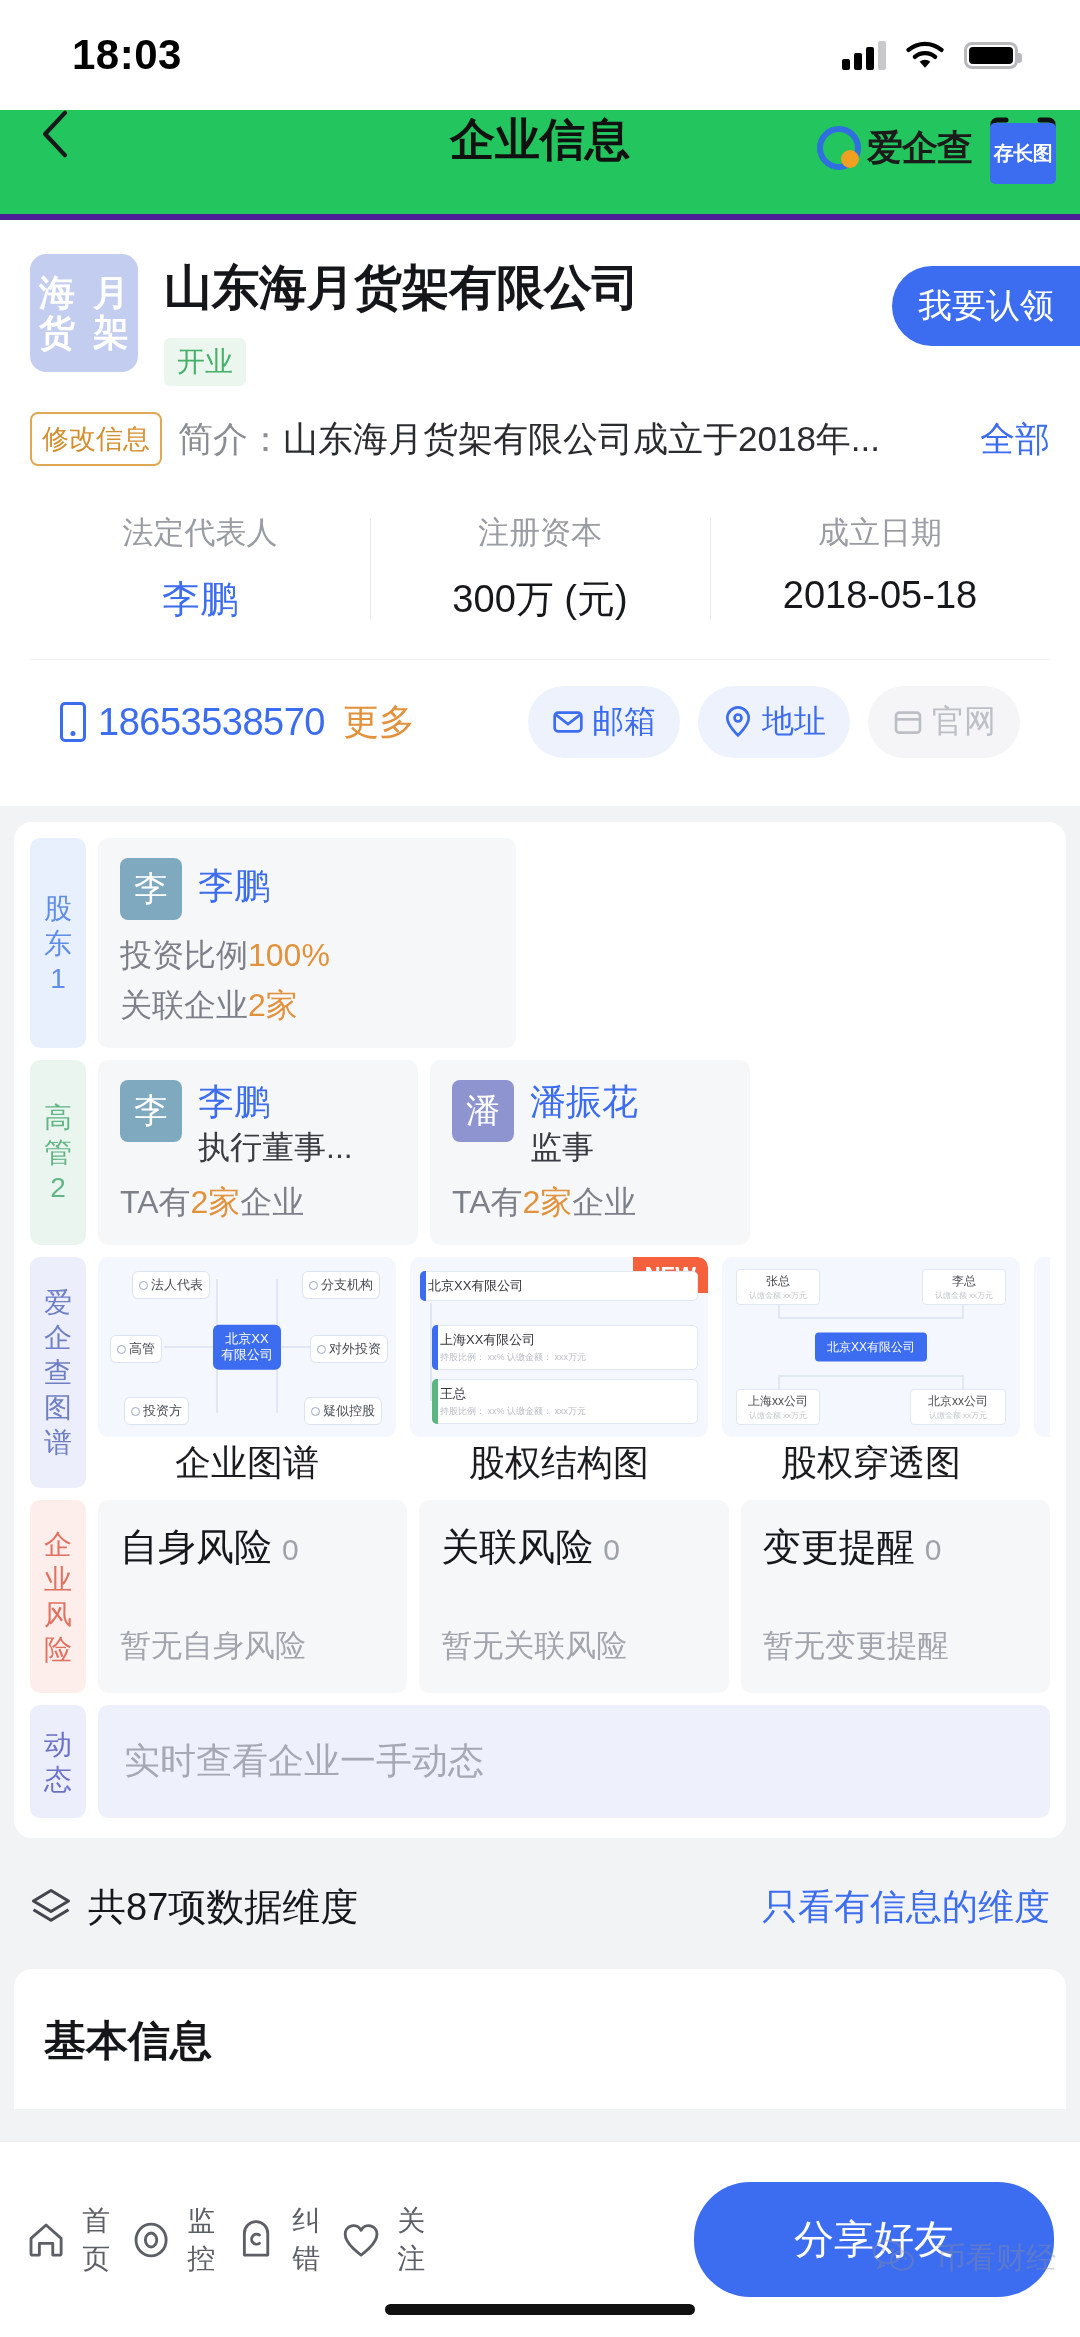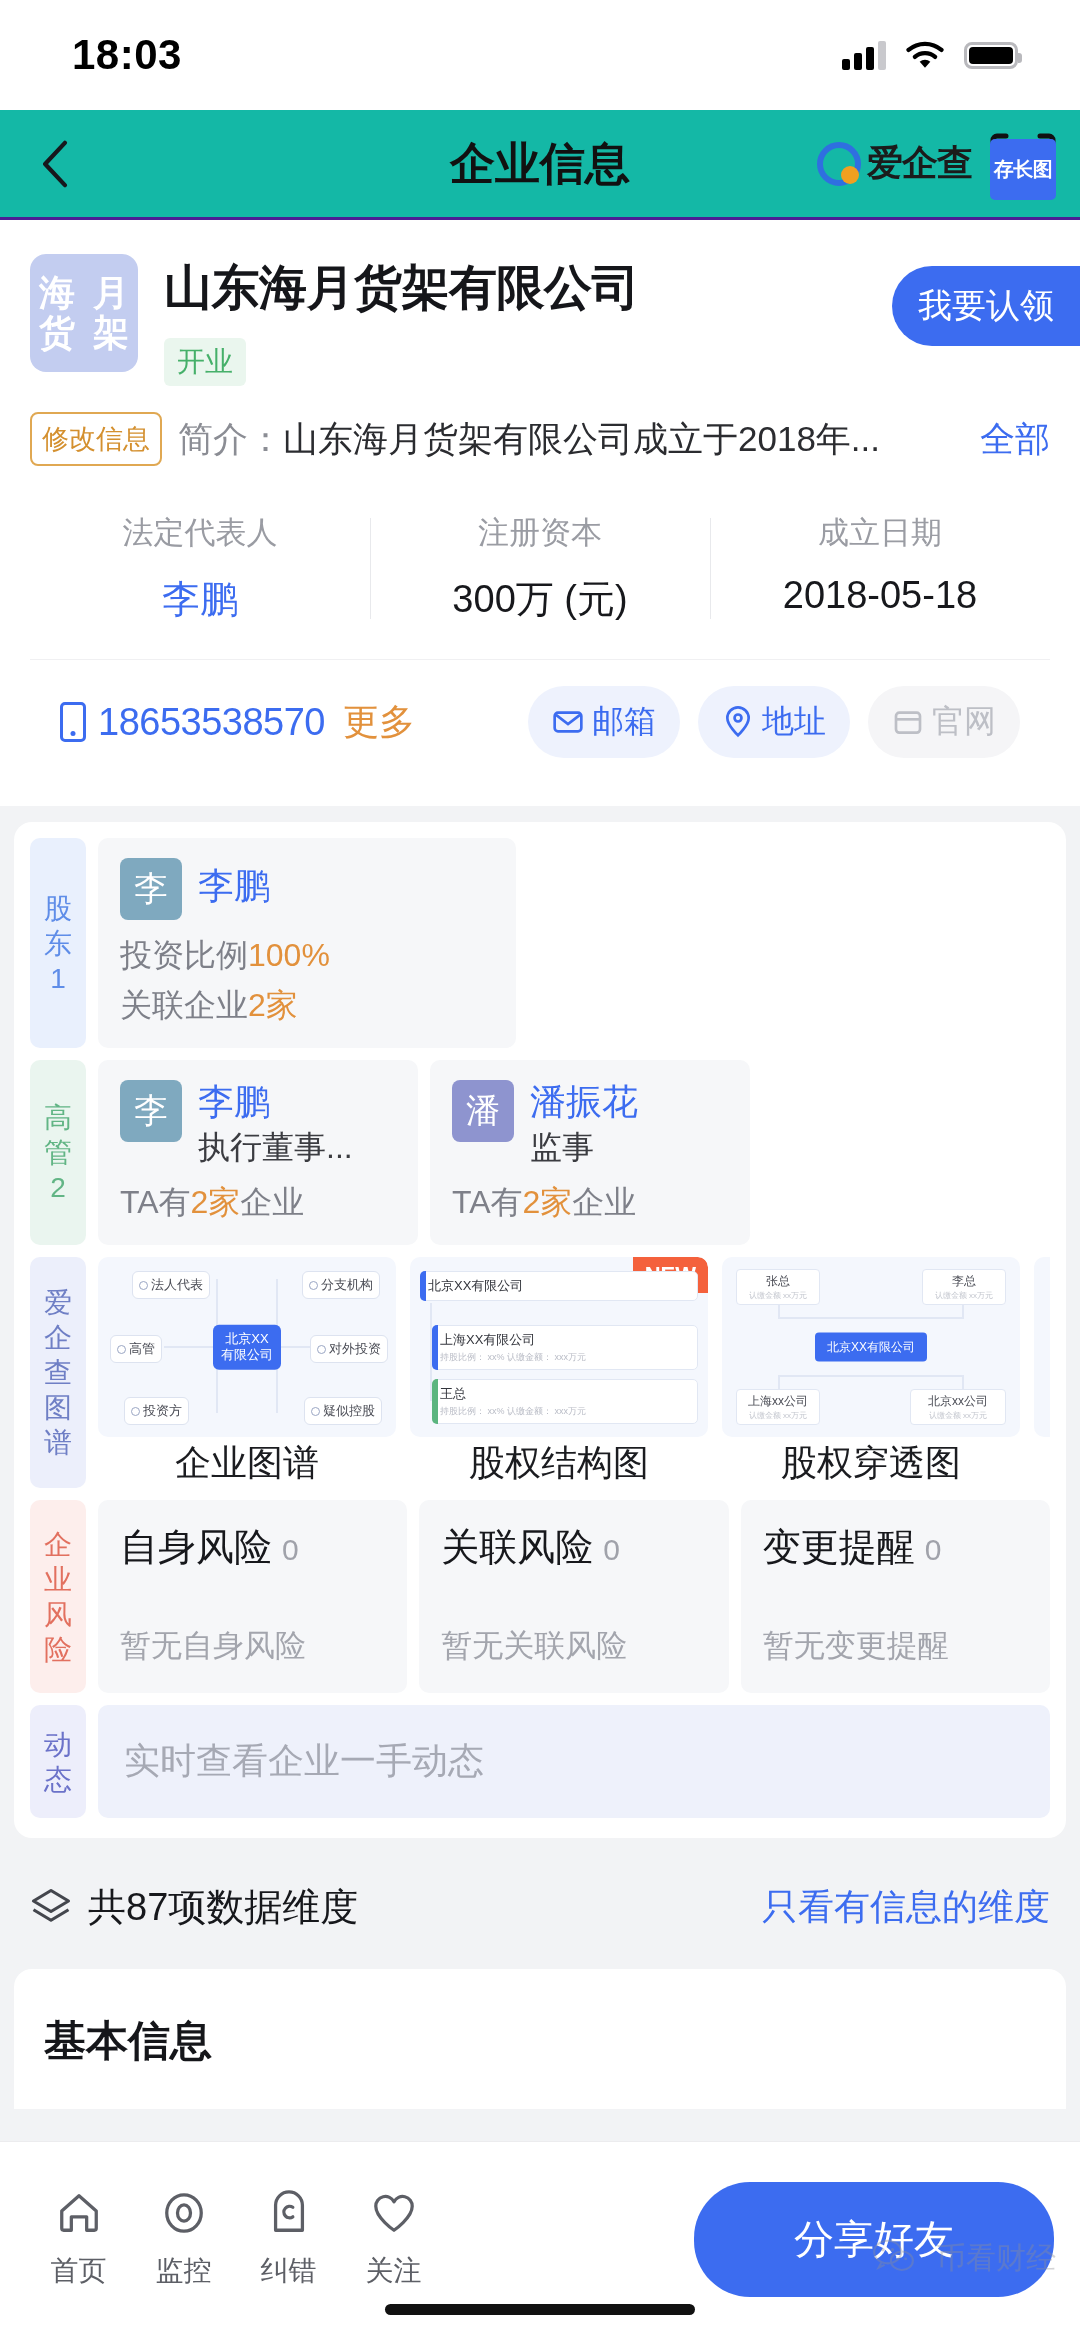--- a/index.html
+++ b/index.html
@@ -23,22 +23,22 @@
   .sig { display: flex; align-items: flex-end; gap: 4px; height: 30px; }
   .sig i { width: 8px; background: #000; border-radius: 2px; display:block; }
   .sig i:nth-child(1){height:11px} .sig i:nth-child(2){height:17px}
   .sig i:nth-child(3){height:23px} .sig i:nth-child(4){height:29px; background:#c9c9cd}
   .batt { width: 54px; height: 27px; border: 3px solid #b9b9bd; border-radius: 8px; padding: 2px; position: relative; }
   .batt span { display:block; width:100%; height:100%; background:#000; border-radius:4px; }
   .batt::after { content:""; position:absolute; right:-7px; top:8px; width:4px; height:10px; background:#b9b9bd; border-radius:0 3px 3px 0; }
 
   
   .navbar {
-    height: 110px; background: #14b8a6; display: flex; align-items: center;
-    position: relative; border-bottom: 3px solid #4c1d95;
+    height: 110px; background: #22c55e; display: flex; align-items: flex-start;
+    position: relative; border-bottom: 6px solid #4c1d95;
   }
   .nav-back { width: 110px; display:flex; align-items:center; justify-content:center; }
   .nav-back svg { width: 30px; height: 48px; }
   .nav-title {
     position: absolute; left: 0; right: 0; text-align: center;
     font-size: 45px; font-weight: 700; color: #111; pointer-events: none;
   }
   .nav-right { margin-left: auto; display:flex; align-items:center; gap: 14px; padding-right: 20px; z-index: 2; }
   .aiqicha { display:flex; align-items:center; gap: 6px; }
   .aiqicha .logo-q { width: 44px; height: 44px; position: relative; }
@@ -198,21 +198,21 @@
   
   .basic { background:#fff; margin: 0 14px; border-radius: 18px 18px 0 0; padding: 44px 30px 40px; }
   .basic-title { font-size: 42px; font-weight: 700; color:#15161a; }
 
   
   .bottombar {
     position:absolute; left:0; right:0; bottom: 0; height: 196px; background:#fff;
     border-top: 1px solid #ececee; display:flex; align-items:center; padding: 0 26px;
   }
   .tabs { display:flex; flex: 0 0 auto; }
-  .tab { width: 105px; display:flex; flex-direction:column; align-items:center; gap: 16px; }
+  .tab { width: 105px; display:flex; flex-direction:row; align-items:center; gap: 16px; }
   .tab svg { width: 46px; height: 46px; }
   .tab-label { font-size: 28px; color: #5d5f66; }
   .share-btn {
     margin-left: auto; background:#3c6cf0; color:#fff; font-size: 40px;
     padding: 30px 0; width: 360px; text-align:center; border-radius: 56px;
   }
   .home-indicator {
     position:absolute; left:50%; transform:translateX(-50%); bottom: 22px;
     width: 310px; height: 11px; background:#111; border-radius: 8px;
   }

